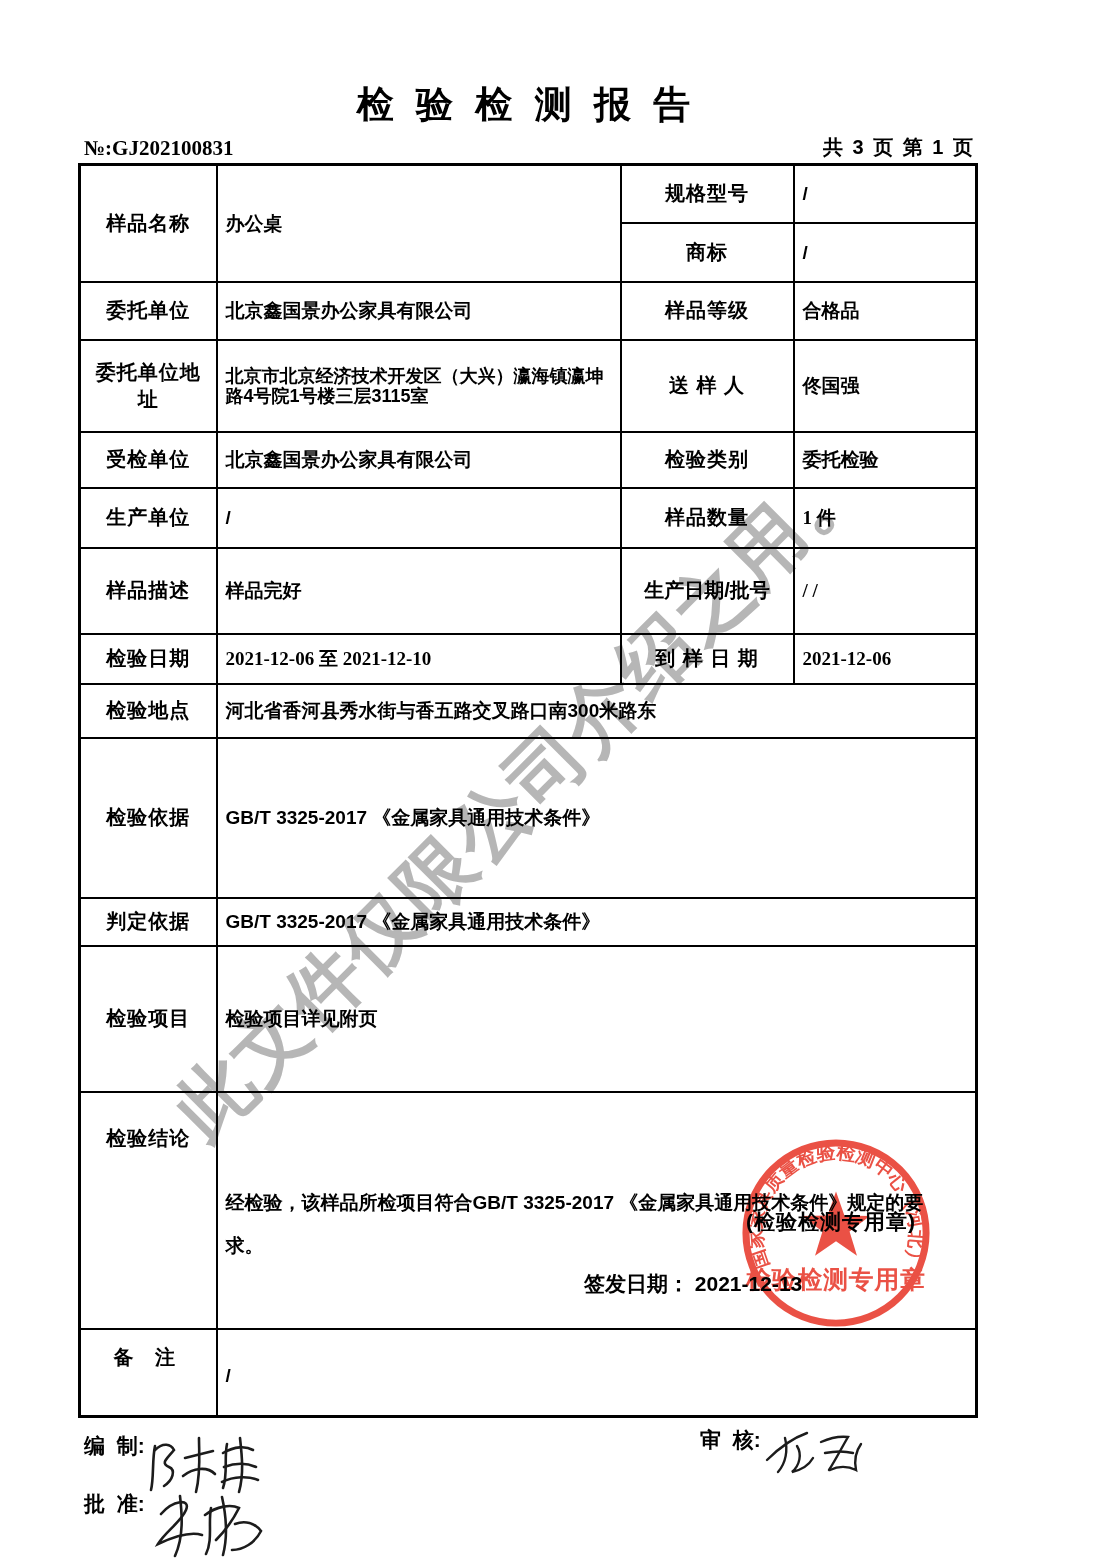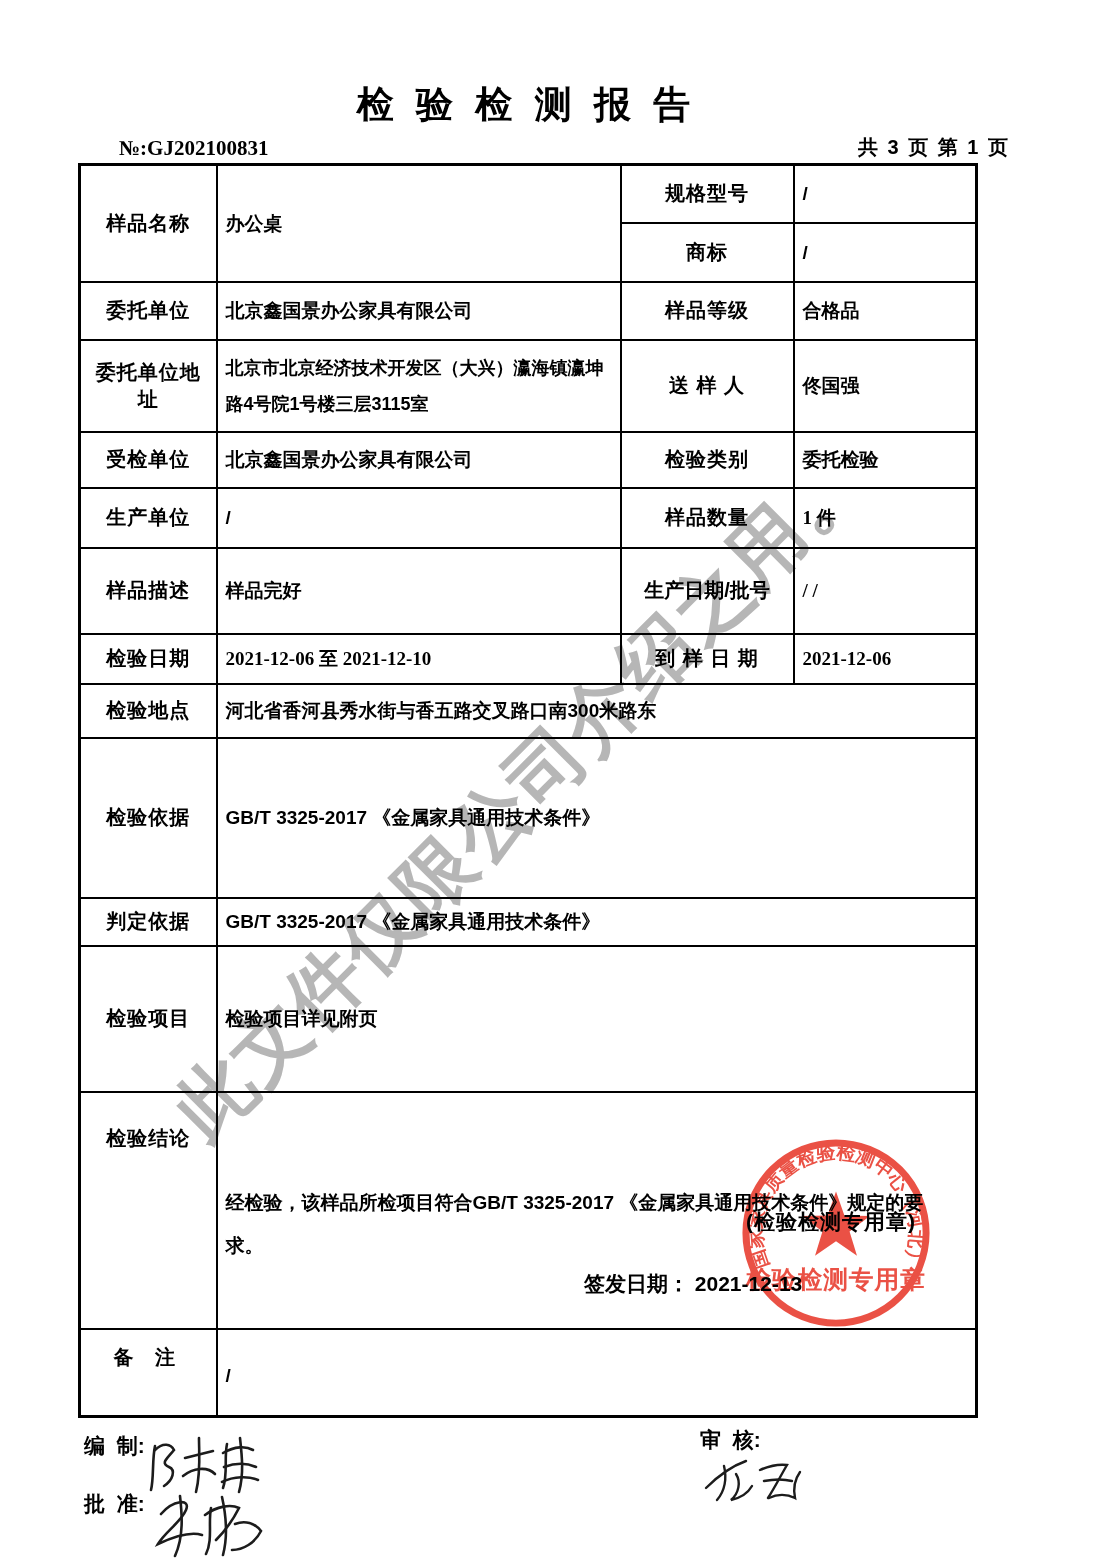--- a/index.html
+++ b/index.html
@@ -13,21 +13,21 @@
   .org-name {
     position:absolute; left:78px; top:34px; width:897px;
     text-align:center; font-size:23px; font-weight:bold; letter-spacing:1px;
   }
   .report-title {
     position:absolute; left:78px; top:80px; width:897px;
     text-align:center; font-size:37px; font-weight:bold; letter-spacing:6px;
   }
   .no-row {
     position:absolute; left:84px; top:134px; width:891px;
-    display:flex; justify-content:space-between; align-items:flex-end;margin-left:35px;
+    display:flex; justify-content:space-between; align-items:flex-end;
   }
   .report-no { font-family:"Liberation Serif","DejaVu Serif",serif; font-size:21px; font-weight:bold; }
   .page-info { font-size:20px; font-weight:bold; letter-spacing:2px; }
   
   table.main {
     position:absolute; left:78px; top:163px; width:897px;
     border-collapse:collapse; table-layout:fixed;
     border:3px solid #000;
   }
   table.main td { border:2px solid #000; vertical-align:middle; overflow:hidden; }
@@ -59,21 +59,21 @@
   .watermark {
     position:absolute; left:520px; top:795px; z-index:1;
     transform:translate(-50%,-50%) rotate(-45deg);
     font-size:76px; font-weight:bold; color:#9e9e9e; white-space:nowrap;
     opacity:0.75; mix-blend-mode:multiply; pointer-events:none; letter-spacing:2px;
   }
   
   .sign-row { position:absolute; display:flex; align-items:flex-start; z-index:2; }
   .sign-label { font-size:21px; font-weight:bold; white-space:pre; }
   .row-prepared { left:84px; top:1432px; }
-  .row-reviewed { left:700px; top:1426px;flex-direction:column; }
+  .row-reviewed { left:700px; top:1426px; }
   .row-approved { left:84px; top:1490px;justify-content:space-between; }
   .sig svg { display:block; }
 </style>
 </head>
 <body>
 
 <div class="page">
 
   <div class="report-title">检 验 检 测 报 告</div>
   <div class="no-row">
@@ -100,21 +100,21 @@
       <td class="val">/</td>
     </tr>
     <tr style="height:58px">
       <td class="lbl">委托单位</td>
       <td class="val">北京鑫国景办公家具有限公司</td>
       <td class="lbl">样品等级</td>
       <td class="val">合格品</td>
     </tr>
     <tr style="height:92px">
       <td class="lbl">委托单位地址</td>
-      <td class="val" style="font-size:18px;line-height:36px;margin-left:8px;">北京市北京经济技术开发区（大兴）瀛海镇瀛坤路4号院1号楼三层3115室</td>
+      <td class="val" style="font-size:18px;line-height:20px;margin-left:8px;">北京市北京经济技术开发区（大兴）瀛海镇瀛坤路4号院1号楼三层3115室</td>
       <td class="lbl">送 样 人</td>
       <td class="val">佟国强</td>
     </tr>
     <tr style="height:56px">
       <td class="lbl">受检单位</td>
       <td class="val">北京鑫国景办公家具有限公司</td>
       <td class="lbl">检验类别</td>
       <td class="val">委托检验</td>
     </tr>
     <tr style="height:60px">

